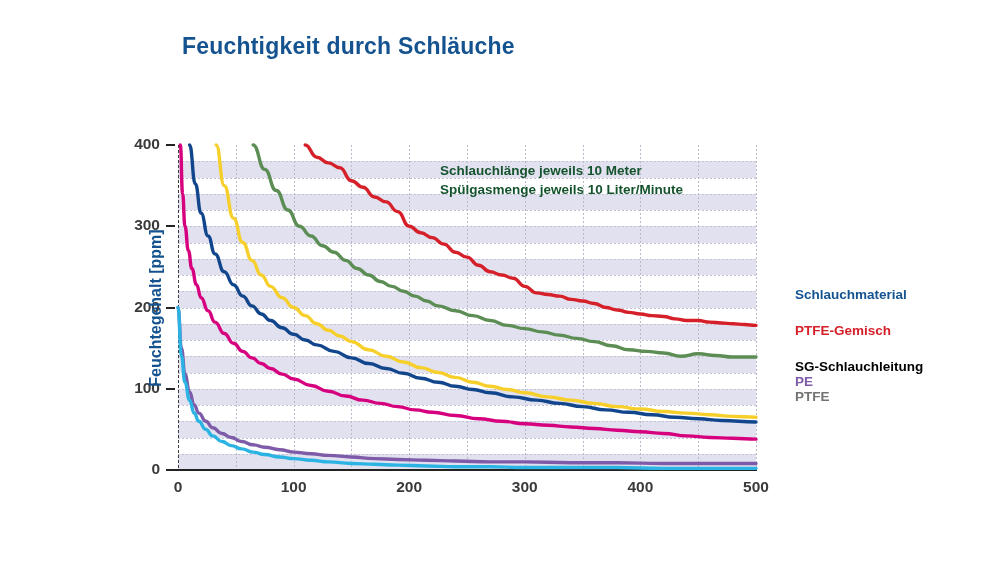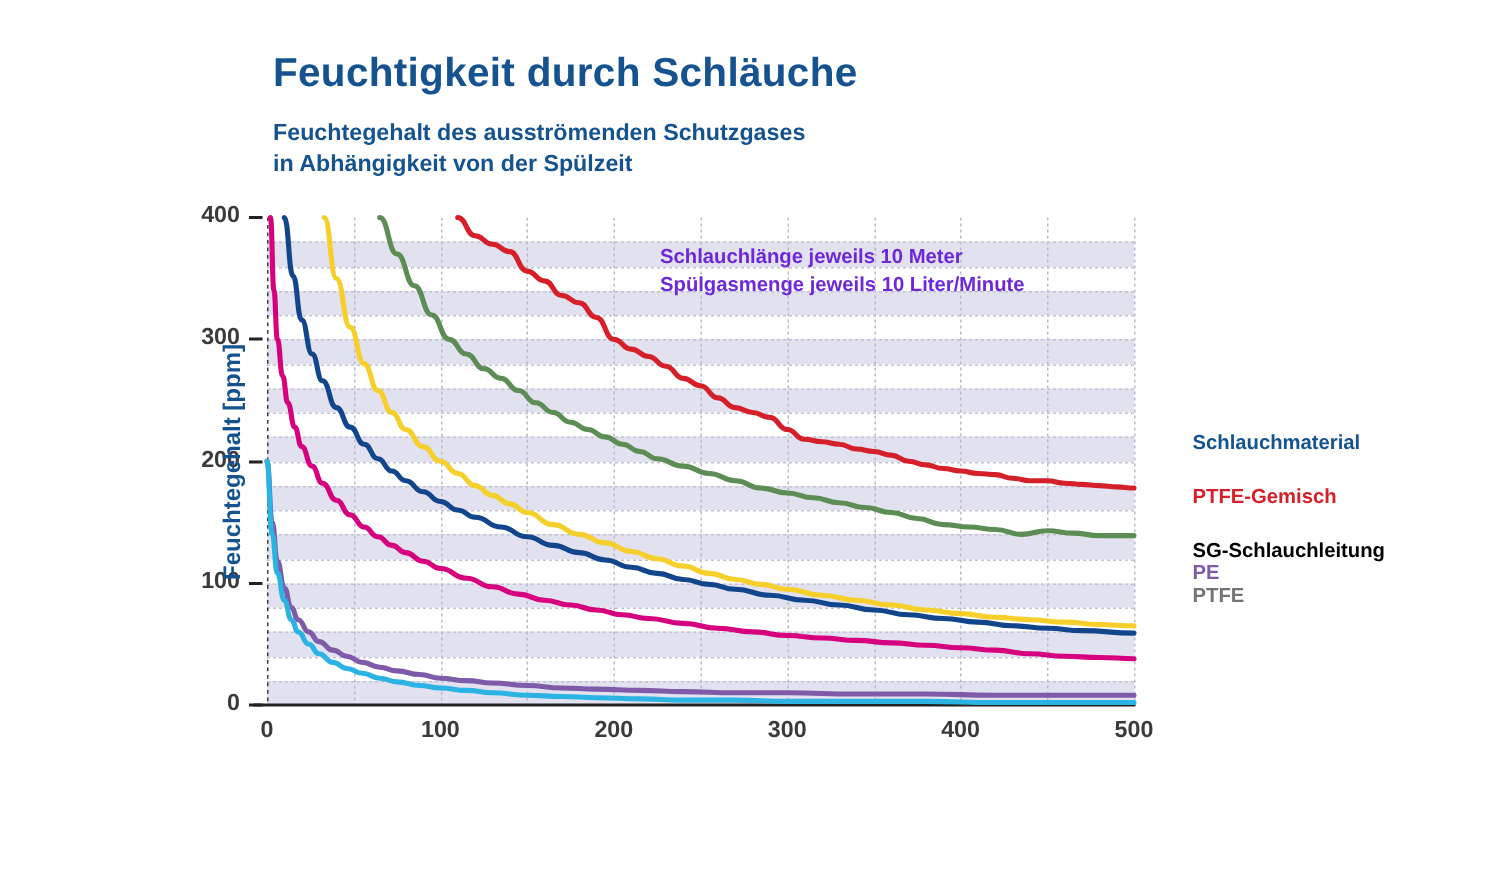--- a/index.html
+++ b/index.html
@@ -1,21 +1,21 @@
 <!DOCTYPE html>
 <html><head>
 <meta charset="utf-8">
 <style>
   html,body{margin:0;padding:0;background:#ffffff;}
   body{width:1000px;height:583px;position:relative;overflow:hidden;
        font-family:"Liberation Sans", sans-serif;}
 
   #page{position:absolute;inset:0;background:#ffffff;}
 
-  .title{position:absolute;left:182px;top:33px;font-size:27px;font-weight:bold;
+  .title{position:absolute;left:182px;top:33px;font-size:23px;font-weight:bold;
          color:#14538f;letter-spacing:.2px;}
   .subtitle{position:absolute;left:182px;top:78px;font-size:15.5px;font-weight:bold;
             color:#14538f;line-height:21px;white-space:pre-line;}
 
   
   #plot{position:absolute;left:178px;top:145px;width:578px;height:325px;}
   #plotbg{position:absolute;inset:0;background:#ffffff;}
   .band{position:absolute;left:0;width:100%;background:#e2e1ef;}
   .vgrid{position:absolute;top:0;bottom:0;width:1px;
          background-image:linear-gradient(to bottom,#b9b9c9 50%,rgba(255,255,255,0) 0%);
@@ -32,34 +32,32 @@
   .ytick{position:absolute;right:0;width:9px;height:2px;background:#222;}
   .ylab{position:absolute;text-align:right;font-size:15.5px;font-weight:bold;color:#3a3a3a;}
   .xlab{position:absolute;font-size:15.5px;font-weight:bold;color:#3a3a3a;text-align:center;}
 
   #ytitle{position:absolute;left:-22px;top:50%;transform:translate(-50%,-50%) rotate(-90deg);
           transform-origin:center;font-size:16px;font-weight:bold;color:#14538f;white-space:nowrap;}
   #xtitle{position:absolute;left:50%;top:352px;transform:translateX(-50%);
           font-size:17px;font-weight:bold;color:#14538f;white-space:nowrap;}
 
   #annotation{position:absolute;left:262px;top:16px;font-size:13.5px;font-weight:bold;
-              color:#6d28d9;line-height:19px;white-space:pre-line;}
+              color:#14532d;line-height:19px;white-space:pre-line;}
 
   #legend{position:absolute;left:795px;top:287px;width:225px;}
   .lg{font-size:13.5px;font-weight:bold;line-height:15px;}
   .lg.sp{margin-bottom:21px;}
 </style>
 </head>
 <body>
 
 <div id="page">
 
   <div class="title">Feuchtigkeit durch Schläuche</div>
-  <div class="subtitle">Feuchtegehalt des ausströmenden Schutzgases
-in Abhängigkeit von der Spülzeit</div>
 
   <div id="plot">
     <div id="plotbg"></div>
     <div id="bands">
         <div class="band" style="top: 308.75px; height: 16.25px;"></div>
         <div class="band" style="top: 276.25px; height: 16.25px;"></div>
         <div class="band" style="top: 243.75px; height: 16.25px;"></div>
         <div class="band" style="top: 211.25px; height: 16.25px;"></div>
         <div class="band" style="top: 178.75px; height: 16.25px;"></div>
         <div class="band" style="top: 146.25px; height: 16.25px;"></div>

